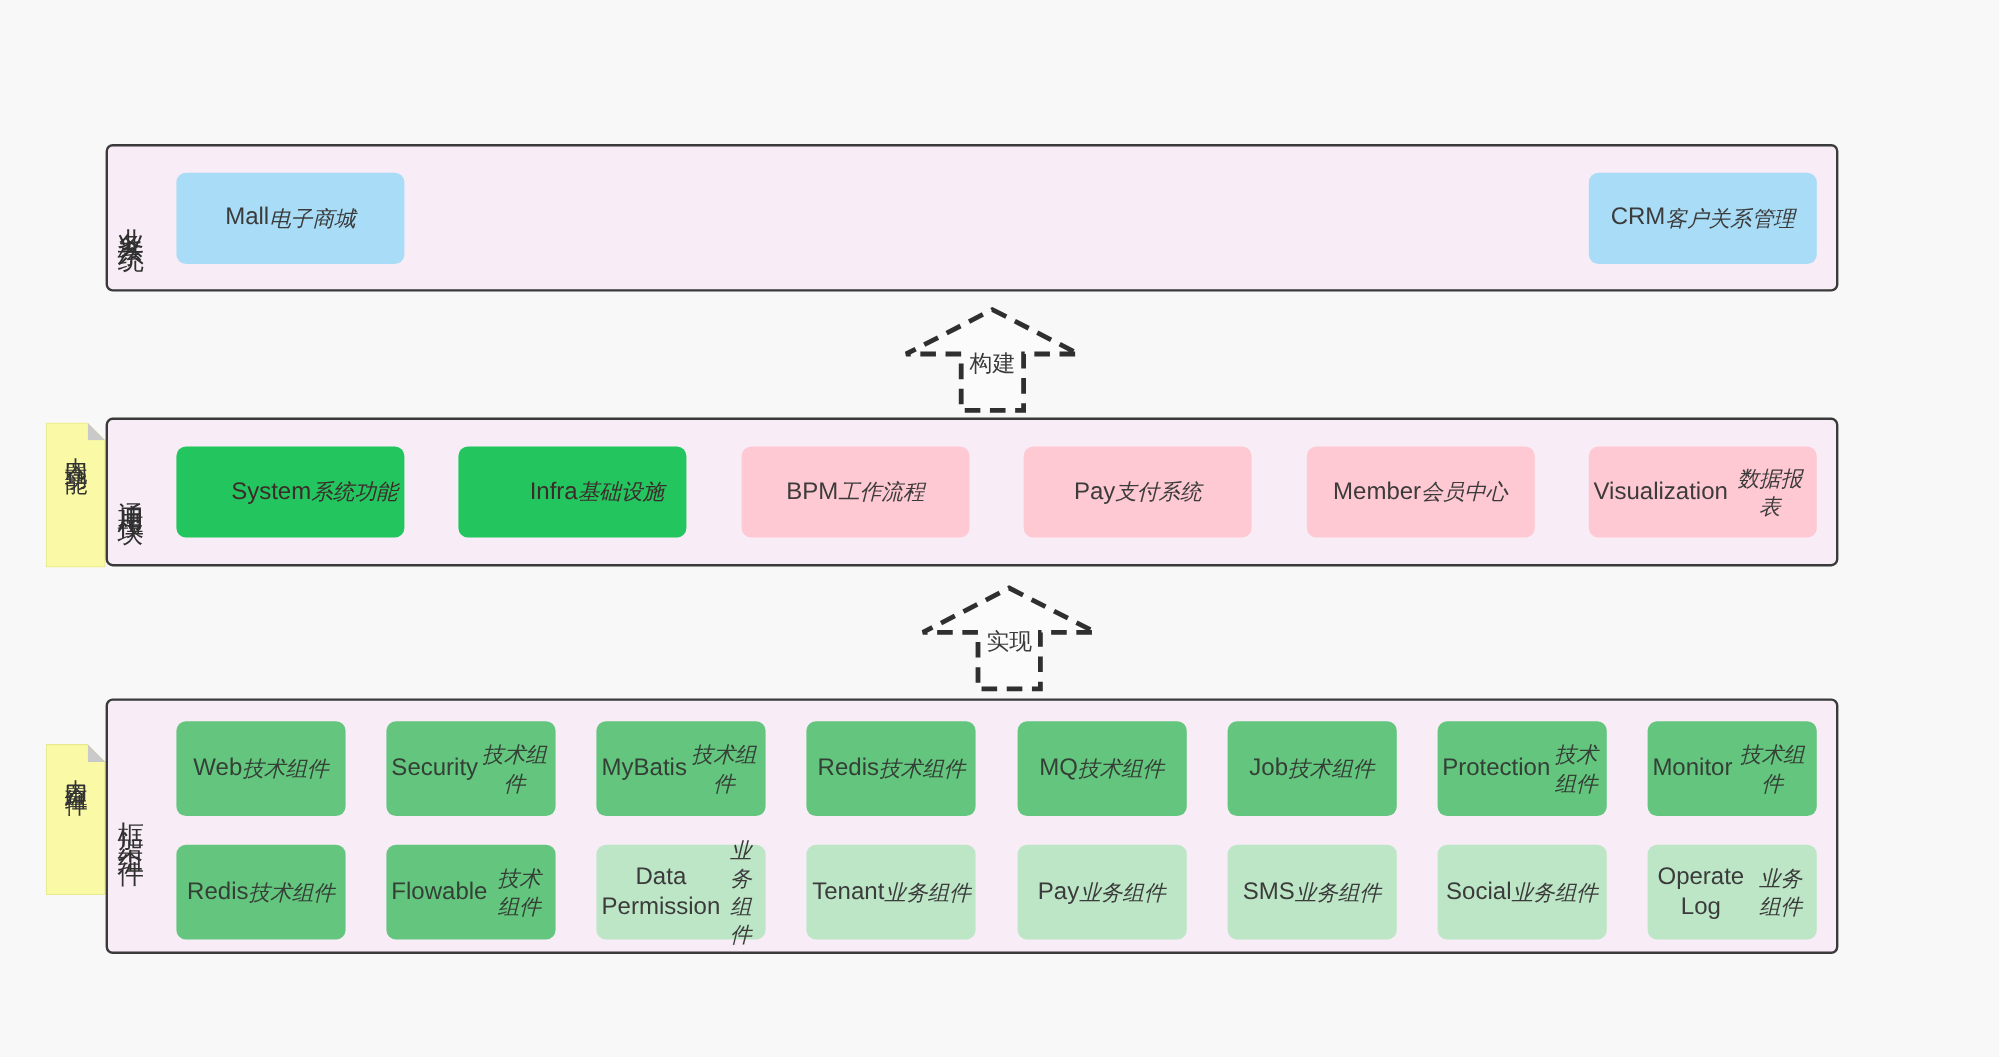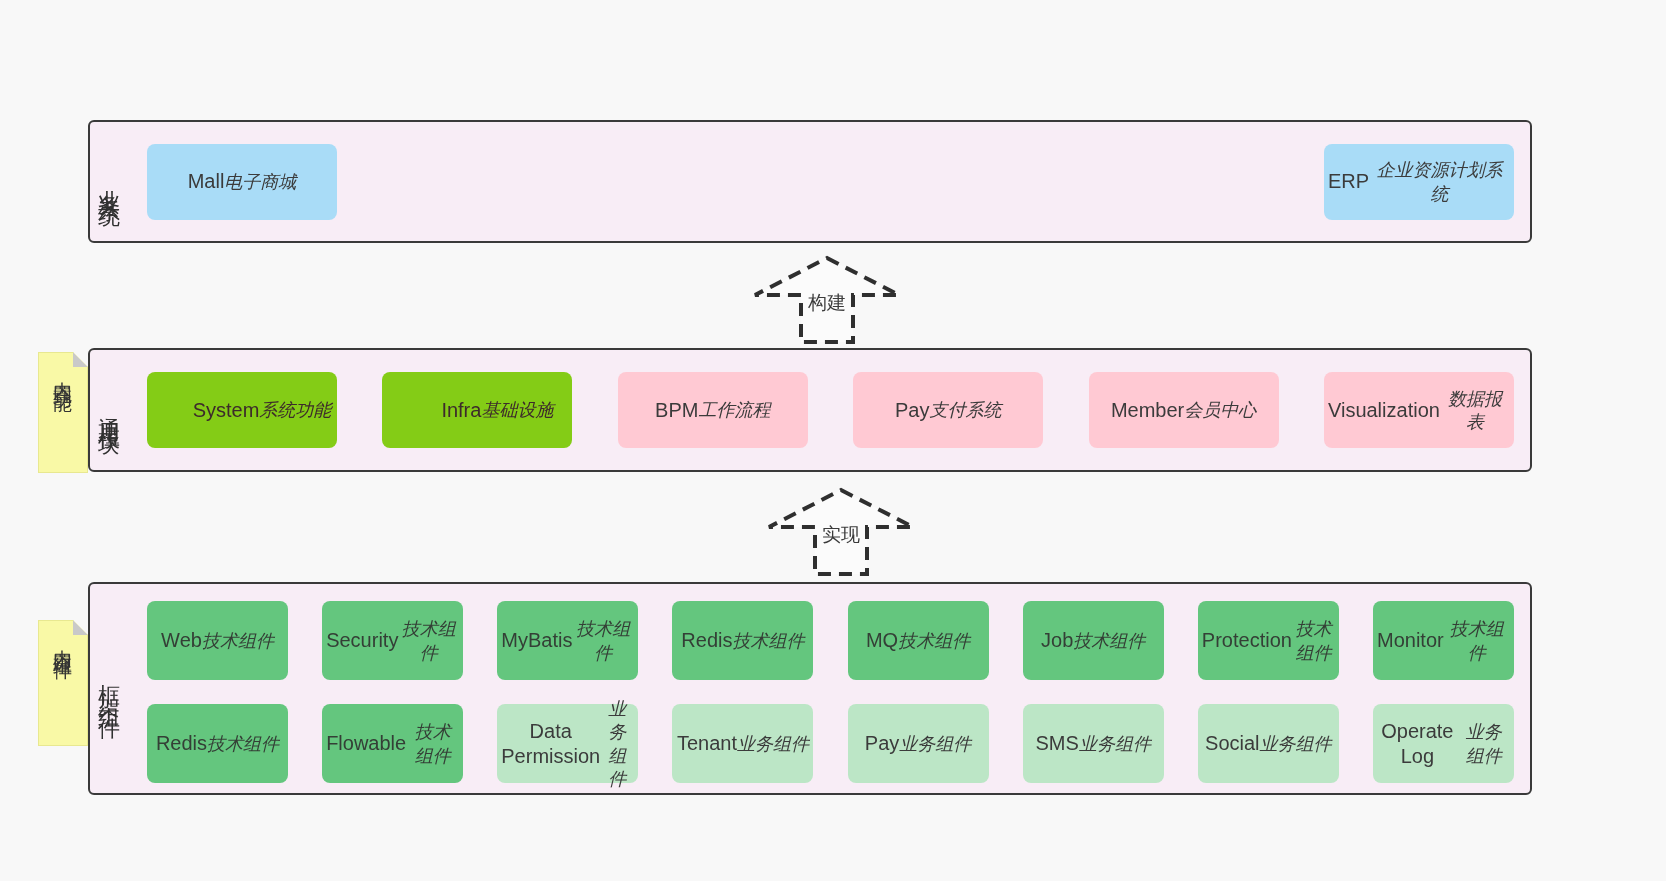--- a/index.html
+++ b/index.html
@@ -44,21 +44,21 @@
 
   .box {
     border-radius:8px;
     display:flex; flex-direction:row; align-items:center; justify-content:center;
     text-align:center; box-sizing:border-box; padding:2px 4px;
   }
   .box-name { font-size:20px; line-height:1.25; }
   .box-desc { font-size:18px; line-height:1.3; margin-top:2px;font-style:italic; }
 
   .blue        { background:#a9dcf7; }
-  .red         { background:#84cc16; color:#3d2b2b;padding-left:44px; }
+  .red         { background:#22c55e; color:#3d2b2b;padding-left:44px; }
   .pink        { background:#ffc9d3; }
   .green-dark  { background:#64c67e; color:#343f36; }
   .green-light { background:#bce6c6; }
 
   .sticky {
     position:absolute; left:38px; width:50px;
     background:#f9f9a6; border:1px solid #e8e890; box-sizing:border-box;
     clip-path:polygon(0 0, calc(100% - 15px) 0, 100% 15px, 100% 100%, 0 100%);
     display:flex; justify-content:center;
   }
@@ -91,22 +91,22 @@
 <div>
 
   <section class="layer" id="layer-business">
     <div class="layer-label">业务系统</div>
     <div class="row6">
       <div class="box blue">
         <div class="box-name">Mall</div>
         <div class="box-desc">电子商城</div>
       </div>
       <div class="box blue">
-        <div class="box-name">ERP</div>
-        <div class="box-desc">企业资源计划系统</div>
+        <div class="box-name">CRM</div>
+        <div class="box-desc">客户关系管理</div>
       </div>
     </div>
   </section>
 
   <div class="arrow" id="arrow-build">
     <svg width="150" height="90" viewBox="0 0 150 90">
       <polygon points="75,3 147,40 101,40 101,87 49,87 49,40 3,40" fill="#fbfbfb" stroke="#2f2f2f" stroke-width="4" stroke-dasharray="13 8"></polygon>
     </svg>
     <span class="arrow-label">构建</span>
   </div>

